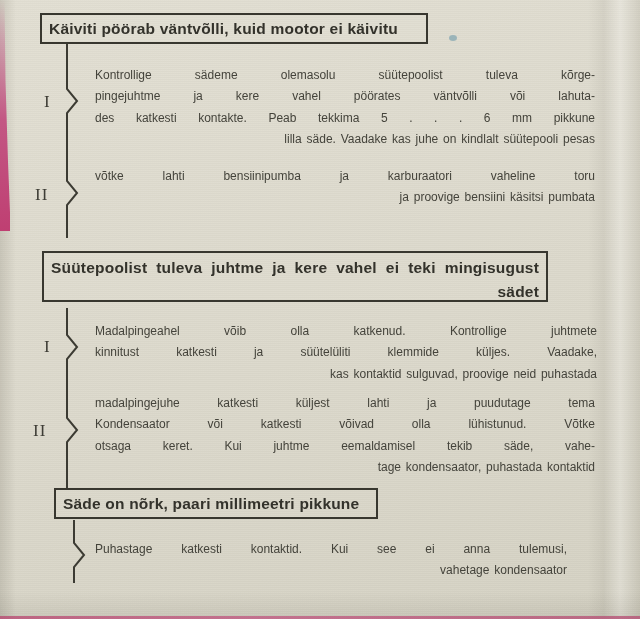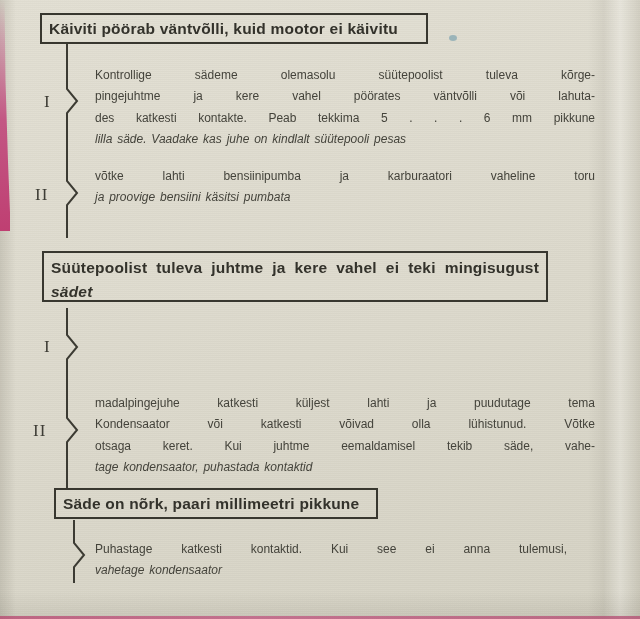--- a/index.html
+++ b/index.html
@@ -51,21 +51,21 @@
     background:rgba(255,255,255,.03);
   }
   .hbox-1 { left:40px; top:13px;  width:388px; height:31px; line-height:27px; padding-left:7px; }
   .hbox-2 { left:42px; top:251px; width:506px; height:51px; padding:3px 7px 0 7px; }
   .hbox-3 { left:54px; top:488px; width:324px; height:31px; line-height:27px; padding-left:7px; }
   .hbox-2 .hline { line-height:24px; }
   
   .para { position:absolute; font-size:12px; line-height:21.4px; color:#44433b; }
   .para .tline { word-spacing:1.5px; }
   .jl { text-align:justify; text-align-last:justify; }
-  .ll { text-align:left;font-style:italic; }
+  .ll { text-align:right; }
   .jlh { text-align:justify; text-align-last:justify; }
   .p-1 { left:95px; top:65px;  width:500px; }
   .p-2 { left:95px; top:166px; width:500px; }
   .p-3 { left:95px; top:321px; width:502px; }
   .p-4 { left:95px; top:393px; width:500px; }
   .p-5 { left:95px; top:539px; width:472px; }
   
   .numeral {
     position:absolute; font-family:"Liberation Serif", serif;
     font-size:17px; color:#3e3d36; letter-spacing:1px;
@@ -119,20 +119,25 @@
     <div class="hline ll">sädet</div>
   </div>
 
   <svg class="connector c-2" width="24" height="182" viewBox="0 0 24 182">
     <path d="M9,0 L9,27 L19,39 L9,51 L9,110 L19,122 L9,134 L9,180"></path>
   </svg>
 
   <div class="numeral n-2i">I</div>
   <div class="numeral n-2ii">II</div>
 
+  <div class="para p-3">
+    <div class="tline jl">Madalpingeahel võib olla katkenud. Kontrollige juhtmete</div>
+    <div class="tline jl">kinnitust katkesti ja süütelüliti klemmide küljes. Vaadake,</div>
+    <div class="tline ll">kas kontaktid sulguvad, proovige neid puhastada</div>
+  </div>
 
   <div class="para p-4">
     <div class="tline jl">madalpingejuhe katkesti küljest lahti ja puudutage tema</div>
     <div class="tline jl">Kondensaator või katkesti võivad olla lühistunud. Võtke</div>
     <div class="tline jl">otsaga keret. Kui juhtme eemaldamisel tekib säde, vahe-</div>
     <div class="tline ll">tage kondensaator, puhastada kontaktid</div>
   </div>
 
   <div class="hbox hbox-3">Säde on nõrk, paari millimeetri pikkune</div>
 

